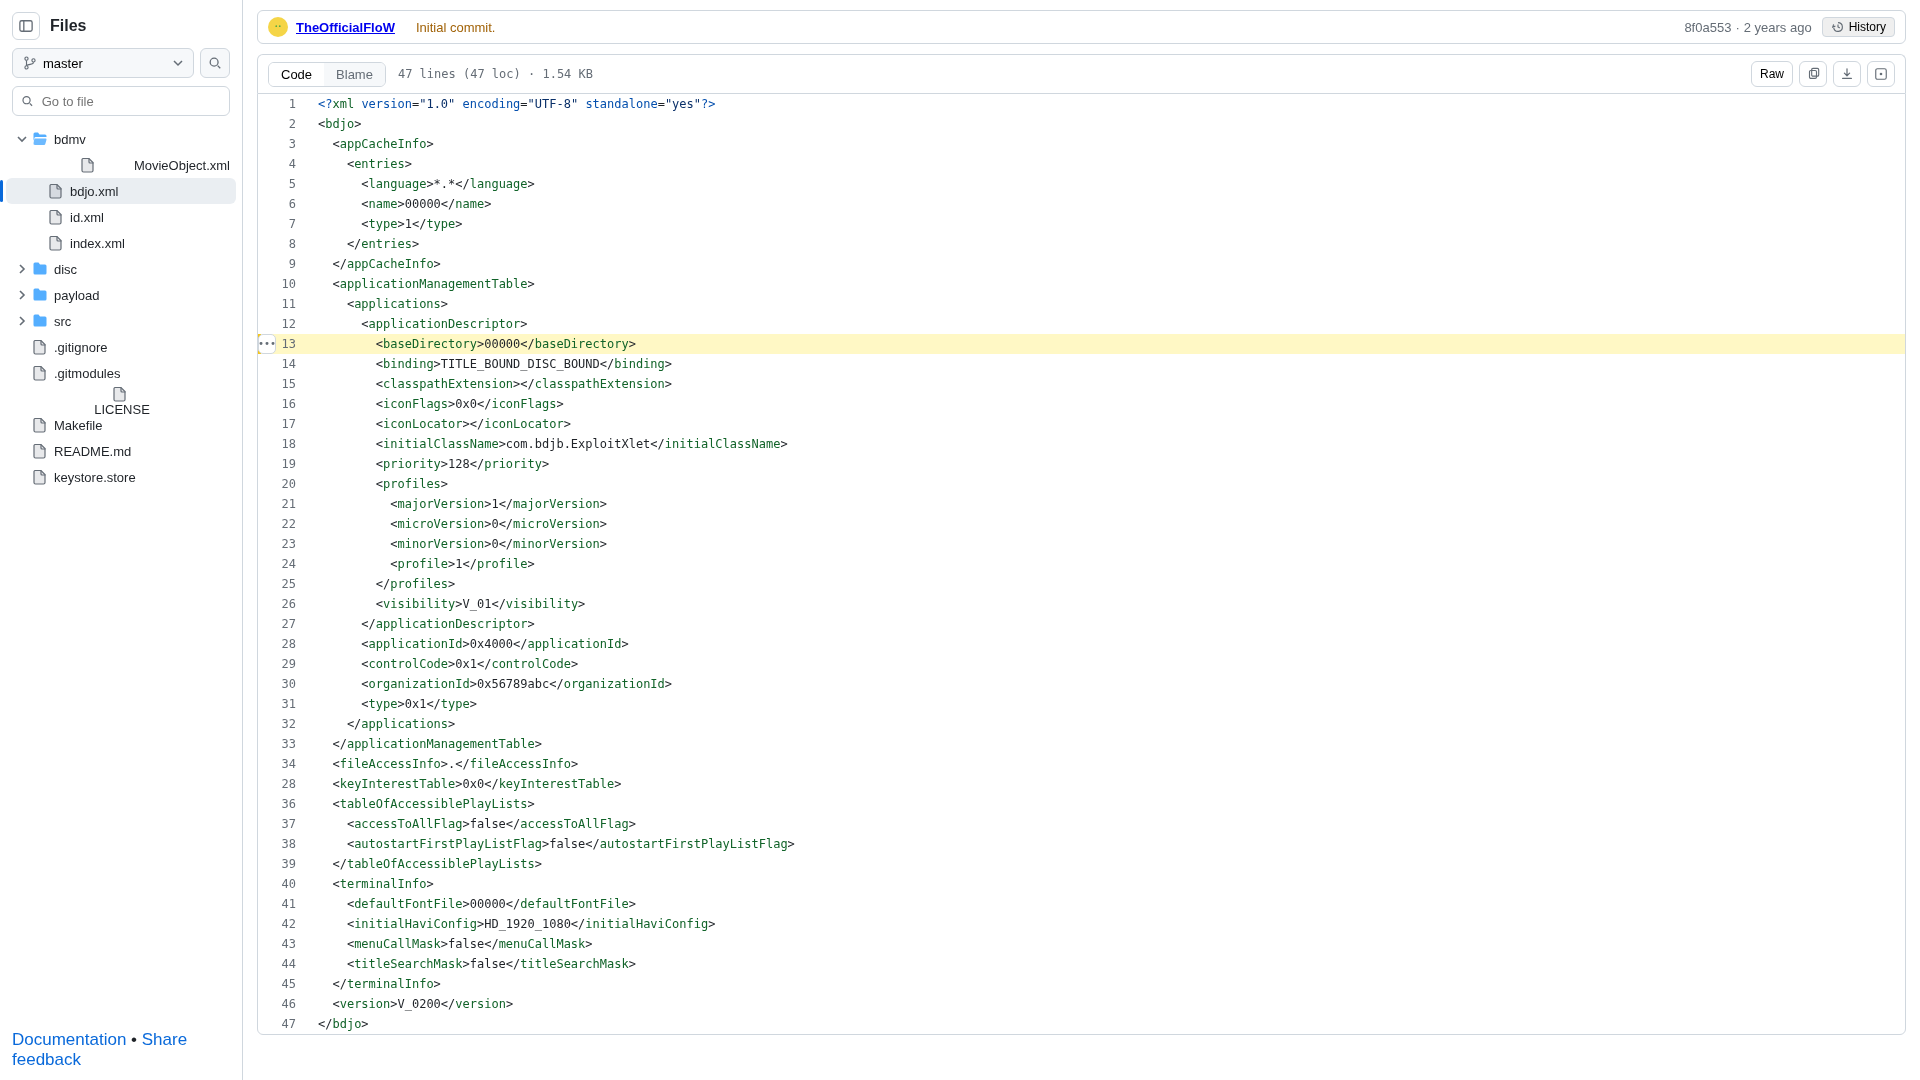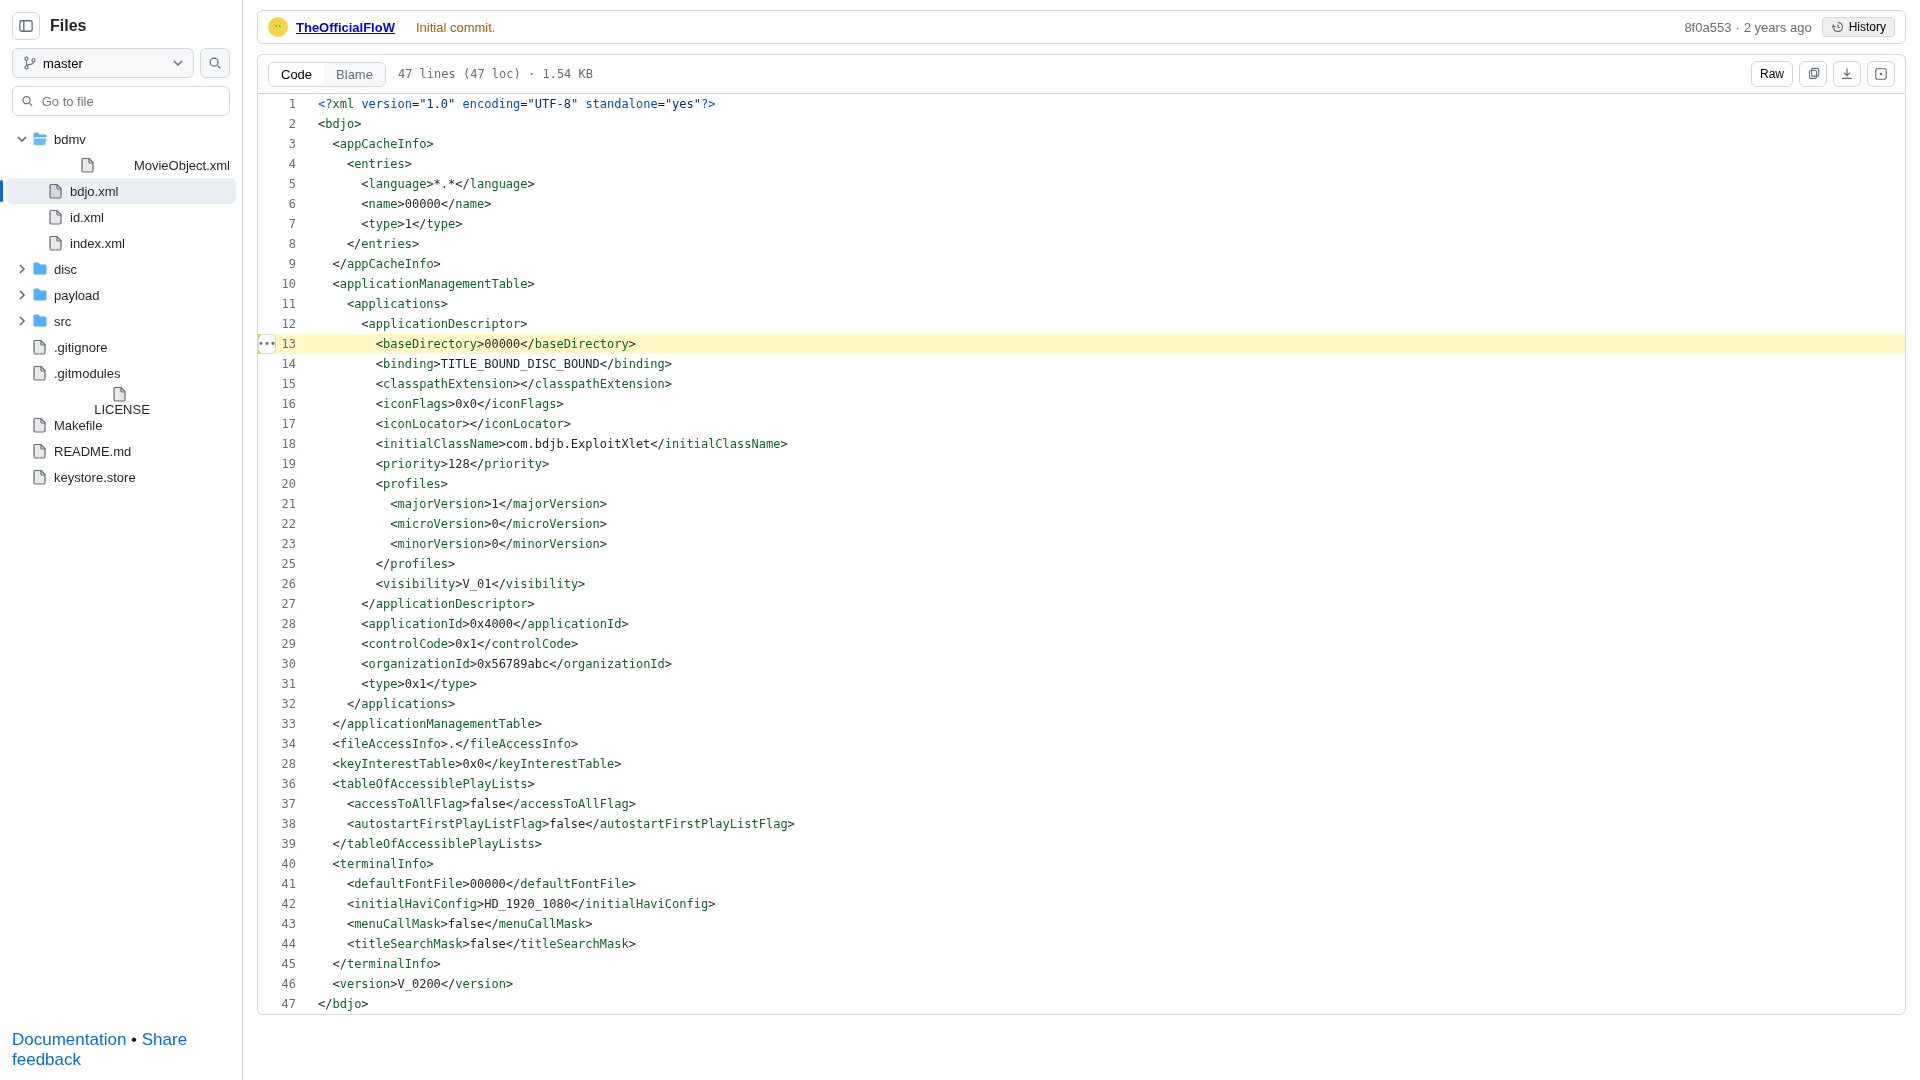--- a/index.html
+++ b/index.html
@@ -434,20 +434,24 @@
           </div>
           <div class="code-row">
             <div class="gutter">22</div>
             <div class="src"><span>          &lt;</span><span class="t-tag">microVersion</span><span>&gt;0&lt;/</span><span class="t-tag">microVersion</span><span>&gt;</span></div>
           </div>
           <div class="code-row">
             <div class="gutter">23</div>
             <div class="src"><span>          &lt;</span><span class="t-tag">minorVersion</span><span>&gt;0&lt;/</span><span class="t-tag">minorVersion</span><span>&gt;</span></div>
           </div>
           <div class="code-row">
+            <div class="gutter">24</div>
+            <div class="src"><span>          &lt;</span><span class="t-tag">profile</span><span>&gt;1&lt;/</span><span class="t-tag">profile</span><span>&gt;</span></div>
+          </div>
+          <div class="code-row">
             <div class="gutter">25</div>
             <div class="src"><span>        &lt;/</span><span class="t-tag">profiles</span><span>&gt;</span></div>
           </div>
           <div class="code-row">
             <div class="gutter">26</div>
             <div class="src"><span>        &lt;</span><span class="t-tag">visibility</span><span>&gt;V_01&lt;/</span><span class="t-tag">visibility</span><span>&gt;</span></div>
           </div>
           <div class="code-row">
             <div class="gutter">27</div>
             <div class="src"><span>      &lt;/</span><span class="t-tag">applicationDescriptor</span><span>&gt;</span></div>

